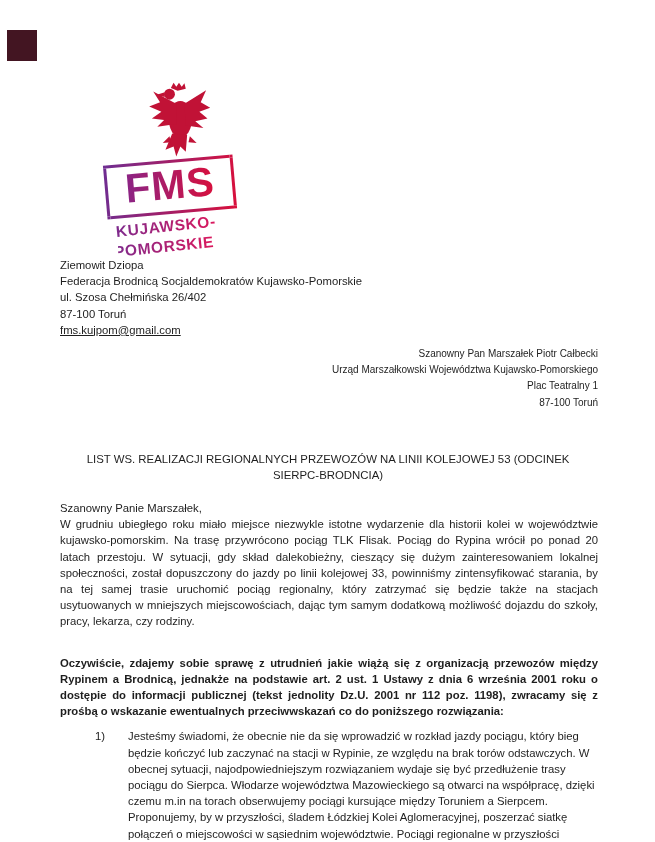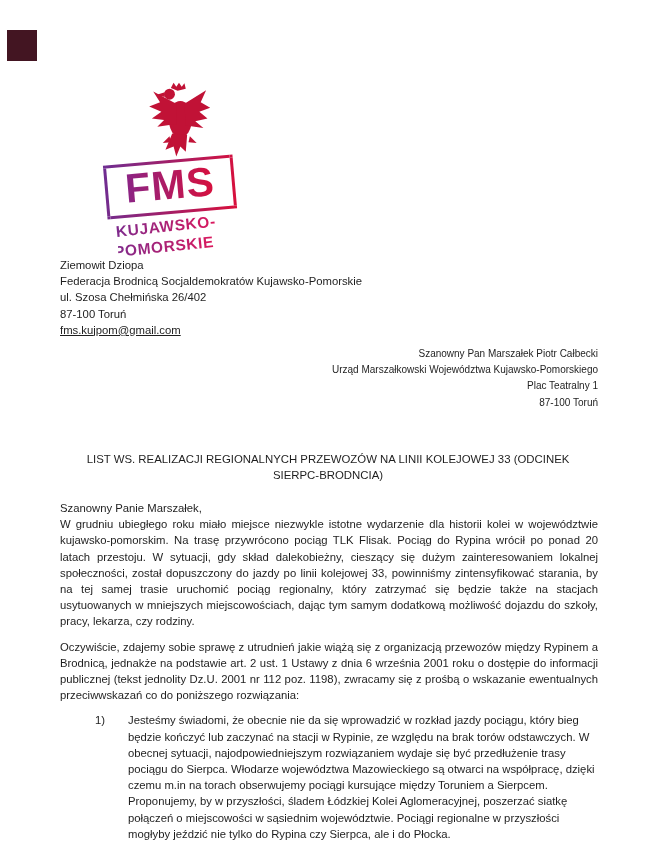--- a/index.html
+++ b/index.html
@@ -103,21 +103,21 @@
   .letter-body {
     position: absolute;
     left: 60px;
     top: 500px;
     width: 538px;
     font-size: 11.3px;
     line-height: 16.2px;
   }
   .salutation { text-align: left; }
   .para { text-align: justify; margin: 0; }
-  .para.second { margin-top: 9px; }
+  .para.second { margin-top: 25px; font-weight: bold; }
   .num-list { margin-top: 9px; }
   .list-item { display: flex; padding-left: 35px; text-align: left; }
   .list-marker { flex: 0 0 25px; }
   .list-text { flex: 1; margin-left: 8px; }
 </style>
 </head>
 <body>
 
 <div class="page">
 
@@ -154,21 +154,21 @@
     <div><span class="email">fms.kujpom@gmail.com</span></div>
   </div>
 
   <div class="recipient">
     <div>Szanowny Pan Marszałek Piotr Całbecki</div>
     <div>Urząd Marszałkowski Województwa Kujawsko-Pomorskiego</div>
     <div>Plac Teatralny 1</div>
     <div>87-100 Toruń</div>
   </div>
 
-  <div class="subject">LIST WS. REALIZACJI REGIONALNYCH PRZEWOZÓW NA LINII KOLEJOWEJ 33 (ODCINEK SIERPC-BRODNCIA)</div>
+  <div class="subject">LIST WS. REALIZACJI REGIONALNYCH PRZEWOZÓW NA LINII KOLEJOWEJ 53 (ODCINEK SIERPC-BRODNCIA)</div>
 
   <div class="letter-body">
     <div class="salutation">Szanowny Panie Marszałek,</div>
     <p class="para">W grudniu ubiegłego roku miało miejsce niezwykle istotne wydarzenie dla historii kolei w województwie kujawsko-pomorskim. Na trasę przywrócono pociąg TLK Flisak. Pociąg do Rypina wrócił po ponad 20 latach przestoju. W sytuacji, gdy skład dalekobieżny, cieszący się dużym zainteresowaniem lokalnej społeczności, został dopuszczony do jazdy po linii kolejowej 33, powinniśmy zintensyfikować starania, by na tej samej trasie uruchomić pociąg regionalny, który zatrzymać się będzie także na stacjach usytuowanych w mniejszych miejscowościach, dając tym samym dodatkową możliwość dojazdu do szkoły, pracy, lekarza, czy rodziny.</p>
     <p class="para second">Oczywiście, zdajemy sobie sprawę z utrudnień jakie wiążą się z organizacją przewozów między Rypinem a Brodnicą, jednakże na podstawie art. 2 ust. 1 Ustawy z dnia 6 września 2001 roku o dostępie do informacji publicznej (tekst jednolity Dz.U. 2001 nr 112 poz. 1198), zwracamy się z prośbą o wskazanie ewentualnych przeciwwskazań co do poniższego rozwiązania:</p>
     <div class="num-list">
       <div class="list-item">
         <span class="list-marker">1)</span>
         <span class="list-text">Jesteśmy świadomi, że obecnie nie da się wprowadzić w rozkład jazdy pociągu, który bieg będzie kończyć lub zaczynać na stacji w Rypinie, ze względu na brak torów odstawczych. W obecnej sytuacji, najodpowiedniejszym rozwiązaniem wydaje się być przedłużenie trasy pociągu do Sierpca. Włodarze województwa Mazowieckiego są otwarci na współpracę, dzięki czemu m.in na torach obserwujemy pociągi kursujące między Toruniem a Sierpcem. Proponujemy, by w przyszłości, śladem Łódzkiej Kolei Aglomeracyjnej, poszerzać siatkę połączeń o miejscowości w sąsiednim województwie. Pociągi regionalne w przyszłości mogłyby jeździć nie tylko do Rypina czy Sierpca, ale i do Płocka.</span>
       </div>

